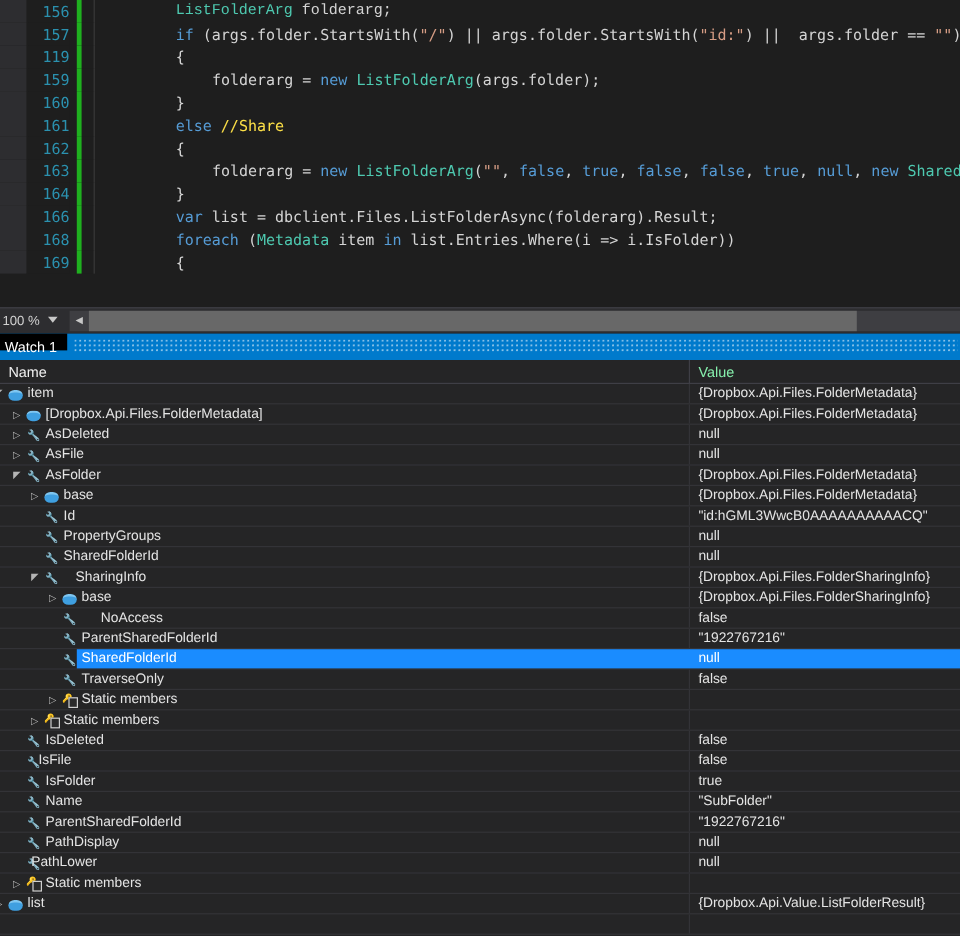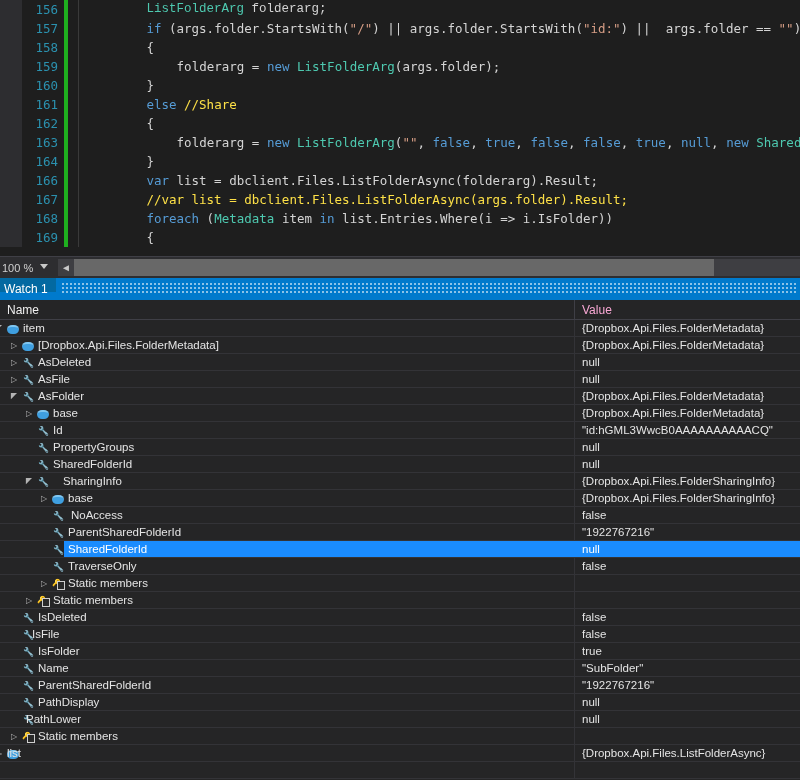--- a/index.html
+++ b/index.html
@@ -83,40 +83,40 @@
   #watch-panel {
     position: absolute; left: 0; top: 278px; width: 800px; height: 502px;
     background: #252526;
   }
   #watch-tabstrip {
     position: absolute; left: 0; top: 0; width: 800px; height: 22px;
     background: #007acc;
   }
   #watch-tab {
     position: absolute; left: 0; top: 0; height: 14px; padding: 0 8px 0 4px;
-    color: #ffffff; font-size: 12px; line-height: 22px; background: #0369a1;
+    color: #ffffff; font-size: 12px; line-height: 22px; background: #000000;
   }
   #watch-grip {
     position: absolute; left: 62px; top: 5px; right: 2px; height: 12px;
     background-image:
       radial-gradient(circle at 1px 1px, rgba(255,255,255,0.55) 0.8px, transparent 1px);
     background-size: 4px 4px;
   }
   #grid-header {
     position: absolute; left: 0; top: 22px; width: 800px; height: 20px;
     background: #252526; border-bottom: 1px solid #3f3f46;
   }
   .hdr-name {
     position: absolute; left: 0; top: 0; width: 575px; height: 20px;
     color: #f0f0f0; font-size: 12px; line-height: 20px; padding-left: 7px;
     border-right: 1px solid #3f3f46;
   }
   .hdr-value {
     position: absolute; left: 575px; top: 0; width: 225px; height: 20px;
-    color: #f9a8d4; font-size: 12px; line-height: 20px; padding-left: 7px;
+    color: #86efac; font-size: 12px; line-height: 20px; padding-left: 7px;
   }
   #grid-body {
     position: absolute; left: 0; top: 42px; width: 800px; height: 460px;
     overflow: hidden;
   }
   .grow {
     position: relative; height: 17px; width: 800px;
     border-bottom: 1px solid #333337;
   }
   .grow.selected .gname-text,
@@ -162,29 +162,28 @@
     position: absolute; left: 5px; top: 3px; width: 8px; height: 9px;
     border: 1px solid #cfcfcf; background: #2a2a2a;
   }
 </style>
 </head>
 <body>
 
 <div id="editor">
     <div class="code-row"><div class="bp-col"></div><div class="ln">156</div><div class="gutter-gap"></div><div class="changebar"></div><div class="sep"></div><div class="codetext" style="left: 146.4px; font-family: Liberation Mono, monospace;"><span class="t">ListFolderArg </span><span class="p">folderarg;</span></div></div>
     <div class="code-row"><div class="bp-col"></div><div class="ln">157</div><div class="gutter-gap"></div><div class="changebar"></div><div class="sep"></div><div class="codetext" style="left: 146.4px;"><span class="k">if</span><span class="p"> (args.folder.StartsWith(</span><span class="s">"/"</span><span class="p">) || args.folder.StartsWith(</span><span class="s">"id:"</span><span class="p">) ||  args.folder == </span><span class="s">""</span><span class="p">)</span></div></div>
-    <div class="code-row"><div class="bp-col"></div><div class="ln">158</div><div class="gutter-gap"></div><div class="changebar"></div><div class="sep"></div><div class="codetext" style="left: 146.4px;"><span class="p">{</span></div></div>
+    <div class="code-row"><div class="bp-col"></div><div class="ln">119</div><div class="gutter-gap"></div><div class="changebar"></div><div class="sep"></div><div class="codetext" style="left: 146.4px;"><span class="p">{</span></div></div>
     <div class="code-row"><div class="bp-col"></div><div class="ln">159</div><div class="gutter-gap"></div><div class="changebar"></div><div class="sep"></div><div class="codetext" style="left: 176.6px;"><span class="p">folderarg = </span><span class="k">new</span><span class="p"> </span><span class="t">ListFolderArg</span><span class="p">(args.folder);</span></div></div>
     <div class="code-row"><div class="bp-col"></div><div class="ln">160</div><div class="gutter-gap"></div><div class="changebar"></div><div class="sep"></div><div class="codetext" style="left: 146.4px;"><span class="p">}</span></div></div>
     <div class="code-row"><div class="bp-col"></div><div class="ln">161</div><div class="gutter-gap"></div><div class="changebar"></div><div class="sep"></div><div class="codetext" style="left: 146.4px;"><span class="k">else</span><span class="p"> </span><span class="c">//Share</span></div></div>
     <div class="code-row"><div class="bp-col"></div><div class="ln">162</div><div class="gutter-gap"></div><div class="changebar"></div><div class="sep"></div><div class="codetext" style="left: 146.4px;"><span class="p">{</span></div></div>
     <div class="code-row"><div class="bp-col"></div><div class="ln">163</div><div class="gutter-gap"></div><div class="changebar"></div><div class="sep"></div><div class="codetext" style="left: 176.6px;"><span class="p">folderarg = </span><span class="k">new</span><span class="p"> </span><span class="t">ListFolderArg</span><span class="p">(</span><span class="s">""</span><span class="p">, </span><span class="k">false</span><span class="p">, </span><span class="k">true</span><span class="p">, </span><span class="k">false</span><span class="p">, </span><span class="k">false</span><span class="p">, </span><span class="k">true</span><span class="p">, </span><span class="k">null</span><span class="p">, </span><span class="k">new</span><span class="p"> </span><span class="t">SharedLink</span></div></div>
     <div class="code-row"><div class="bp-col"></div><div class="ln">164</div><div class="gutter-gap"></div><div class="changebar"></div><div class="sep"></div><div class="codetext" style="left: 146.4px;"><span class="p">}</span></div></div>
     <div class="code-row"><div class="bp-col"></div><div class="ln">166</div><div class="gutter-gap"></div><div class="changebar"></div><div class="sep"></div><div class="codetext" style="left: 146.4px;"><span class="k">var</span><span class="p"> list = dbclient.Files.ListFolderAsync(folderarg).Result;</span></div></div>
-    <div class="code-row"><div class="bp-col"></div><div class="ln">167</div><div class="gutter-gap"></div><div class="changebar"></div><div class="sep"></div><div class="codetext" style="left: 146.4px;"><span class="c">//var list = dbclient.Files.ListFolderAsync(args.folder).Result;</span></div></div>
     <div class="code-row"><div class="bp-col"></div><div class="ln">168</div><div class="gutter-gap"></div><div class="changebar"></div><div class="sep"></div><div class="codetext" style="left: 146.4px;"><span class="k">foreach</span><span class="p"> (</span><span class="t">Metadata</span><span class="p"> item </span><span class="k">in</span><span class="p"> list.Entries.Where(i =&gt; i.IsFolder))</span></div></div>
     <div class="code-row"><div class="bp-col"></div><div class="ln">169</div><div class="gutter-gap"></div><div class="changebar"></div><div class="sep"></div><div class="codetext" style="left: 146.4px;"><span class="p">{</span></div></div>
   </div>
 
 <div id="hscroll-strip">
   <div id="zoom-combo">
     <span>100 %</span>
   </div>
   <div id="zoom-caret"></div>
   <div id="hsb-left">◄</div>
@@ -312,21 +311,21 @@
           </div>
           <div class="gname-text" style="left: 68px;">base</div>
         </div>
         <div class="gval">{Dropbox.Api.Files.FolderSharingInfo}</div>
       </div>
       <div class="grow">
         <div class="gname">
           <div class="gicon" style="left: 52px;">
             <div class="ico-prop" style="font-size: 9px;">🔧</div>
           </div>
-          <div class="gname-text" style="left: 71px; text-align: center;">NoAccess</div>
+          <div class="gname-text" style="left: 84px; text-align: center;">NoAccess</div>
         </div>
         <div class="gval">false</div>
       </div>
       <div class="grow">
         <div class="gname">
           <div class="gicon" style="left: 52px;">
             <div class="ico-prop" style="font-size: 9px;">🔧</div>
           </div>
           <div class="gname-text" style="left: 68px;">ParentSharedFolderId</div>
         </div>
@@ -453,23 +452,23 @@
           <div class="gname-text" style="left: 38px;">Static members</div>
         </div>
         <div class="gval"></div>
       </div>
       <div class="grow">
         <div class="gname">
           <div class="exp" style="left: -6px;">▷</div>
           <div class="gicon" style="left: 7px;">
             <div class="ico-obj"></div>
           </div>
-          <div class="gname-text" style="left: 7px;">list</div>
-        </div>
-        <div class="gval">{Dropbox.Api.Files.ListFolderAsync}</div>
+          <div class="gname-text" style="left: 23px;">list</div>
+        </div>
+        <div class="gval">{Dropbox.Api.Value.ListFolderResult}</div>
       </div>
       <div class="grow">
         <div class="gname">
           <div class="gname-text" style="left: 23px;"></div>
         </div>
         <div class="gval"></div>
       </div>
     </div>
 </div>
 

